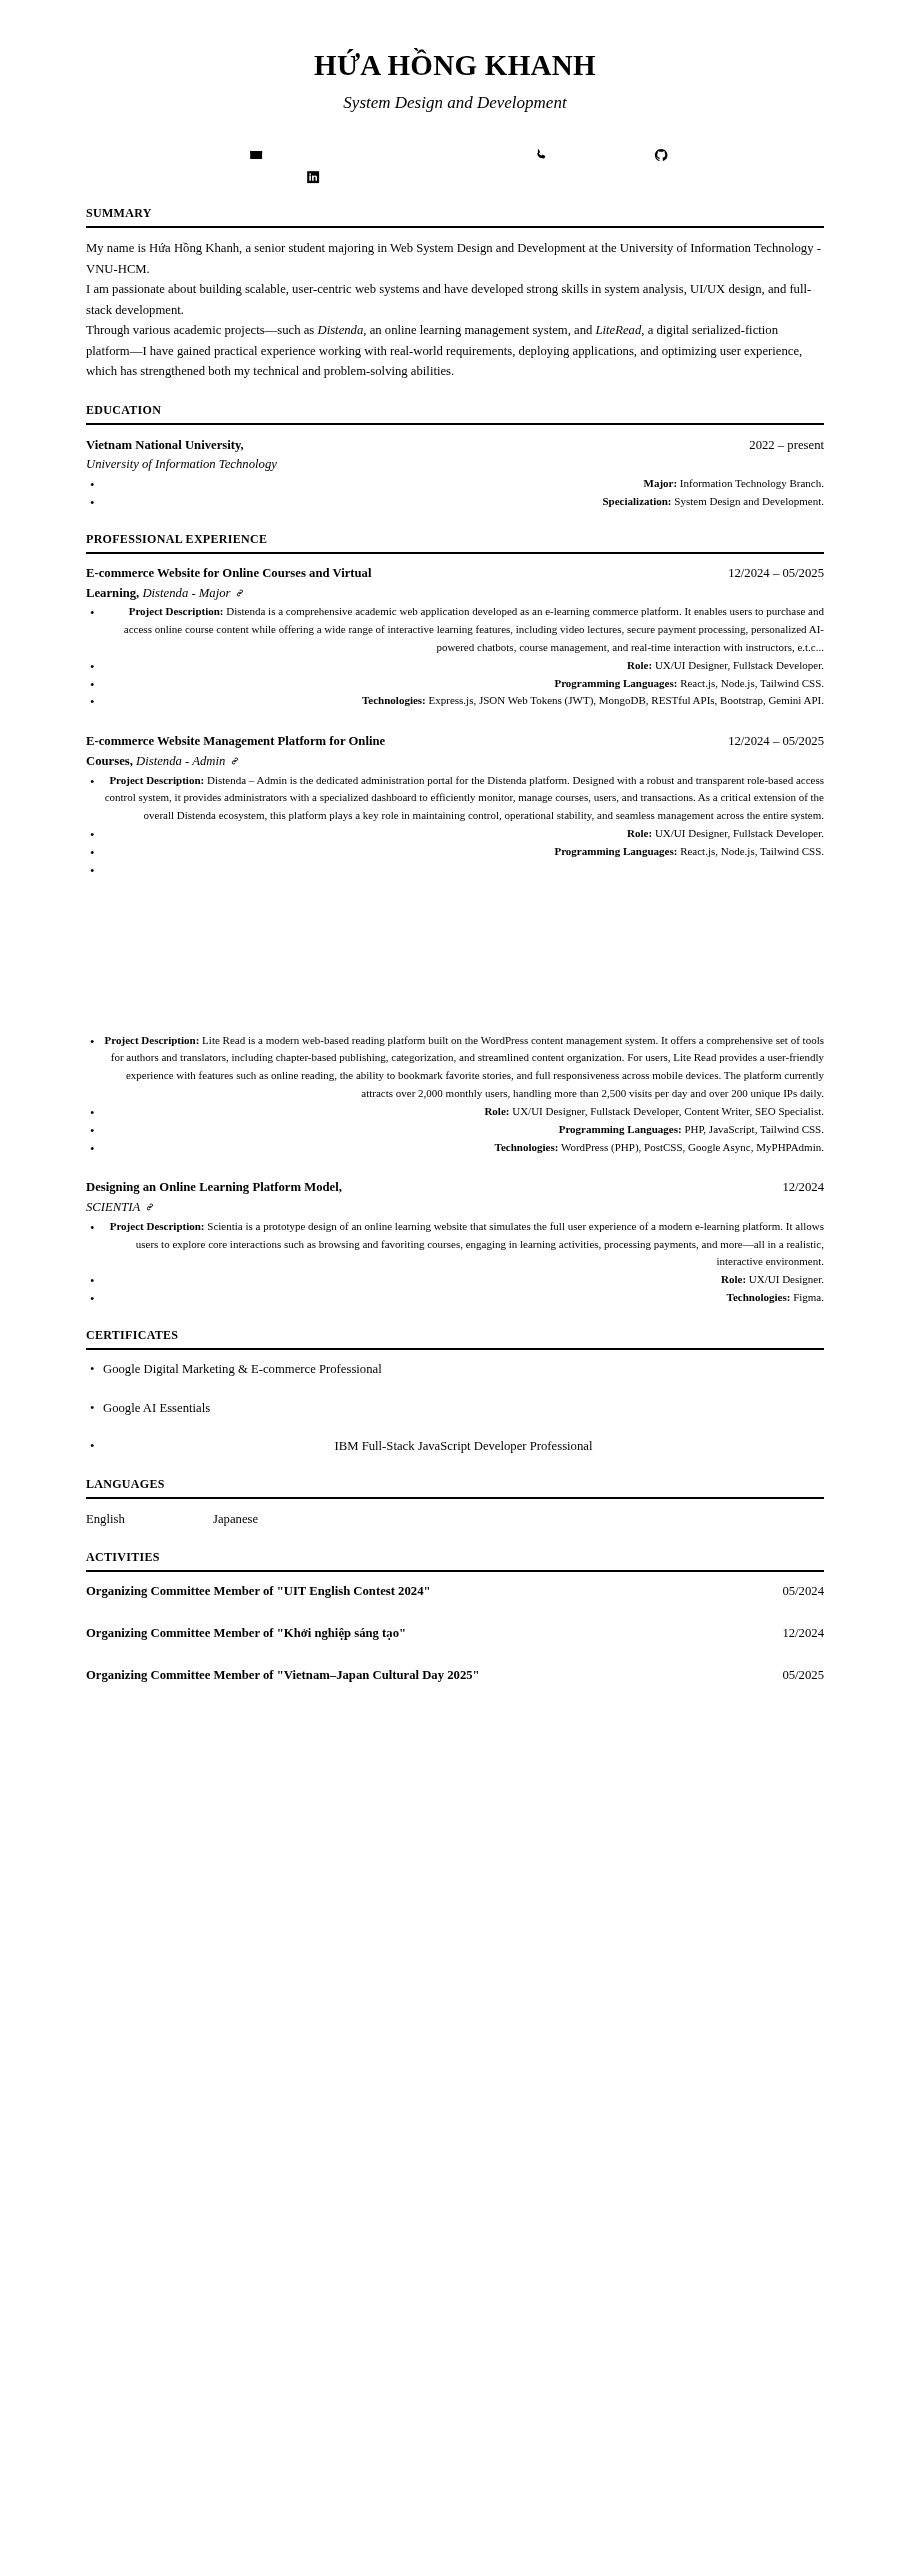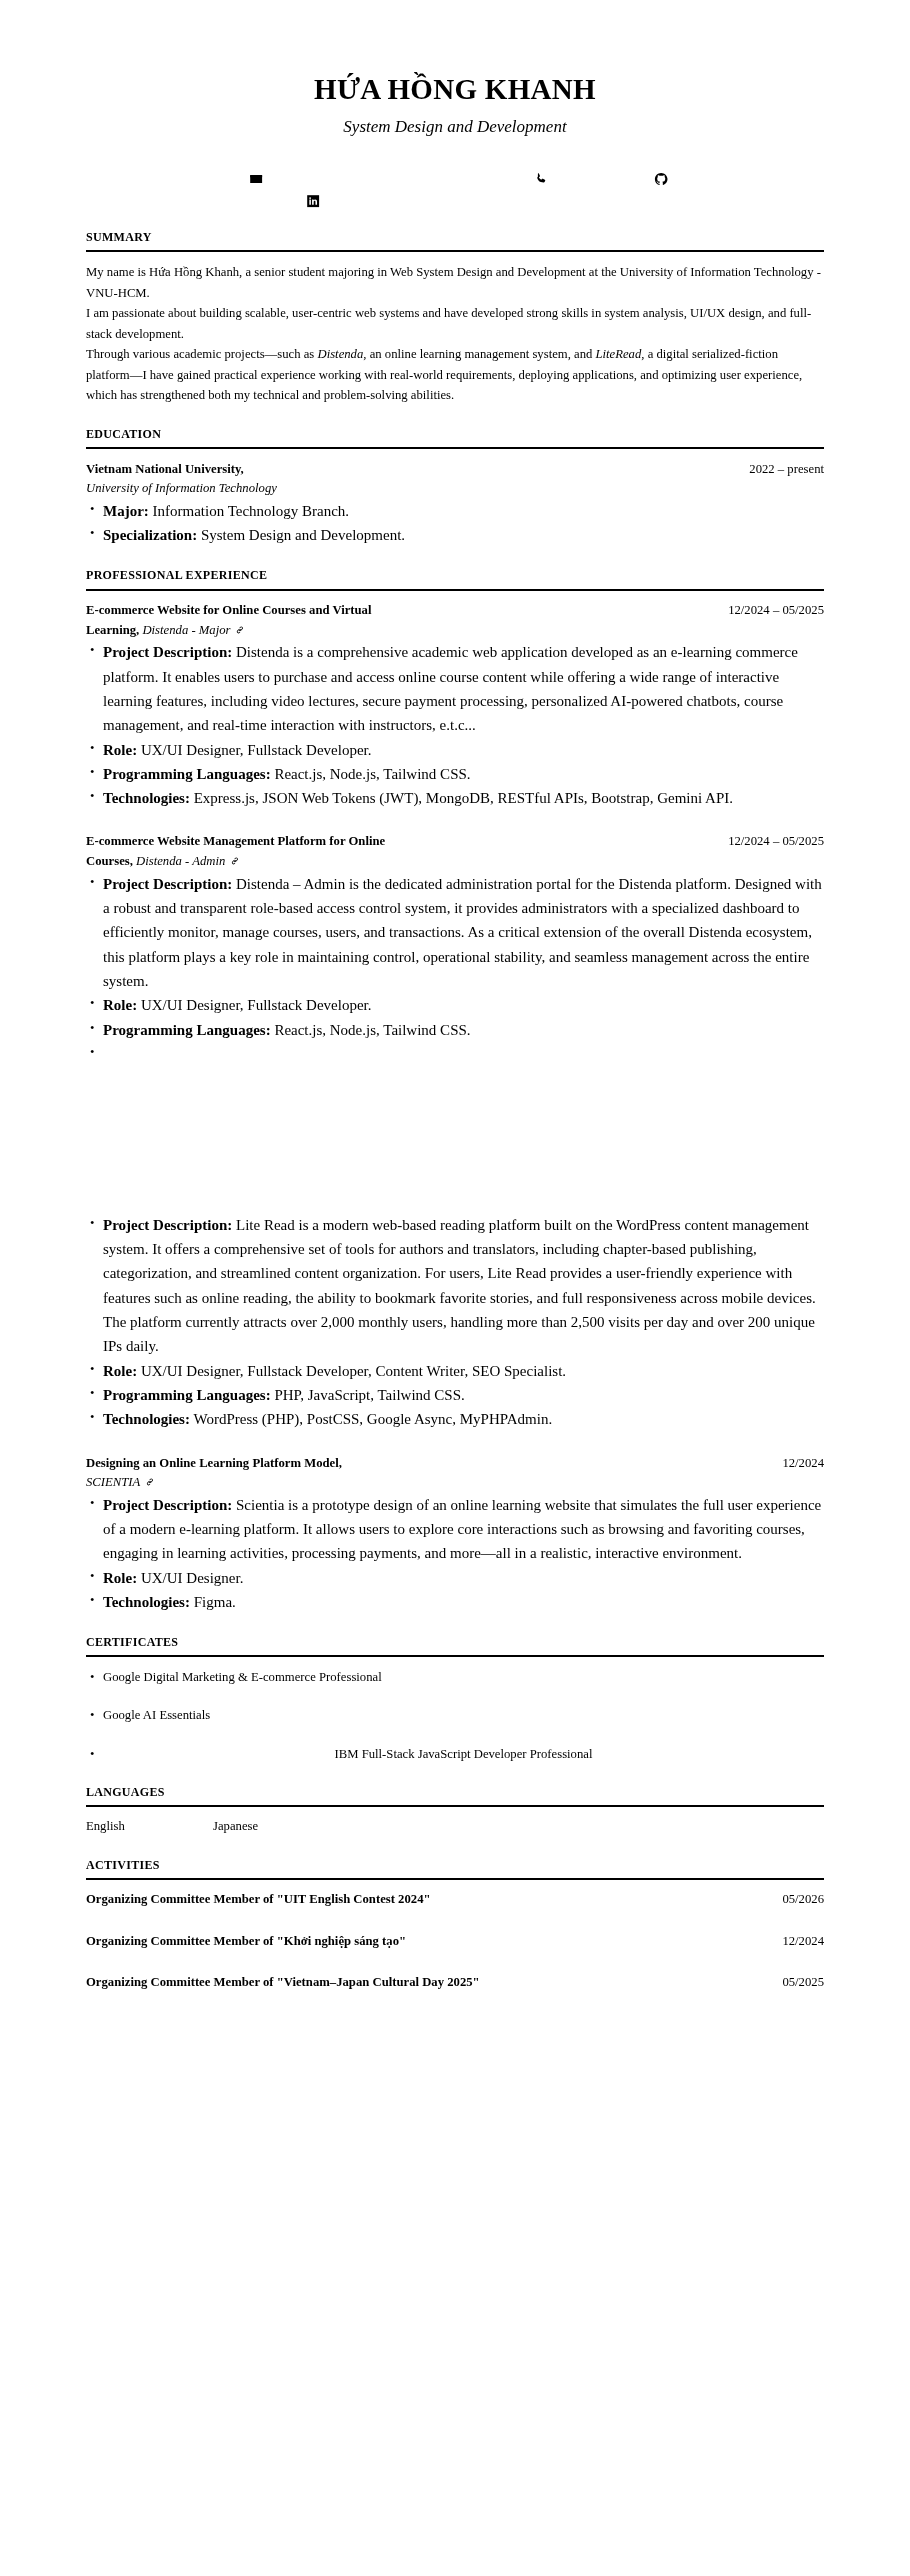--- a/index.html
+++ b/index.html
@@ -17,21 +17,21 @@
   .page {
     position: relative;
     width: 910px;
     height: 2576px;
     box-sizing: border-box;
     padding: 0 86px;
   }
 
   
   .header {
-    padding-top: 73px;
+    padding-top: 49px;
     text-align: center;
   }
   .name {
     font-size: 29px;
     font-weight: bold;
     letter-spacing: 0.3px;
     line-height: 1.15;
     margin: 0 0 10.4px 0;
   }
   .subtitle {
@@ -136,23 +136,24 @@
 
   
   ul.bullets {
     list-style: none;
     margin: 0;
     padding: 0;
   }
   ul.bullets > li {
     position: relative;
     padding-left: 17px;
-    font-size: 15px;
+    font-size: 11px;
     line-height: 1.62;
     margin: 0;
+    text-align: right;
   }
   ul.bullets > li::before {
     content: "\2022";
     position: absolute;
     left: 3.9px;
     top: 0;
     font-size: 12.7px;
     line-height: 1.62;
   }
   ul.bullets > li.empty { min-height: 20px; }
@@ -370,21 +371,21 @@
     </div>
   </div>
 
   <div class="section">
     <div class="section-title">ACTIVITIES</div>
     <div class="rule"></div>
 
     <div class="activity">
       <div class="activity-head">
         <div class="activity-title">Organizing Committee Member of "UIT English Contest 2024"</div>
-        <div class="activity-date">05/2026</div>
+        <div class="activity-date">05/2024</div>
       </div>
     </div>
 
     <div class="activity">
       <div class="activity-head">
         <div class="activity-title">Organizing Committee Member of "Khởi nghiệp sáng tạo"</div>
         <div class="activity-date">12/2024</div>
       </div>
     </div>
 

